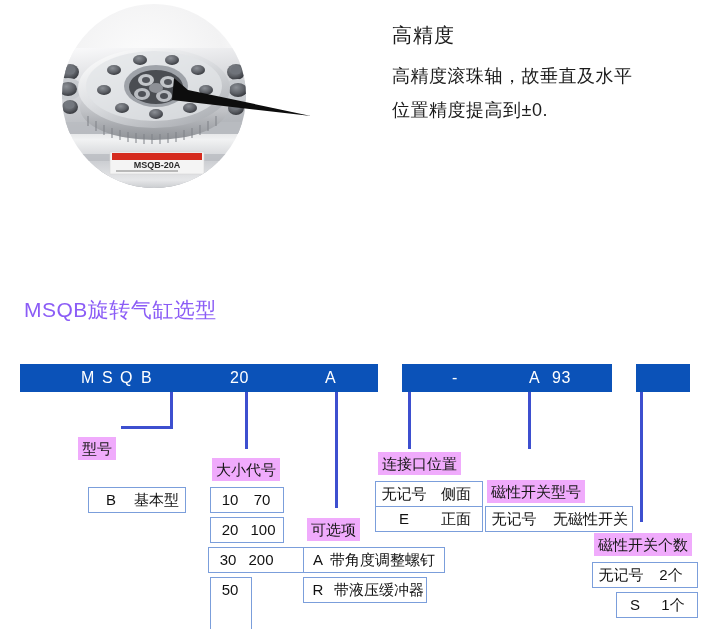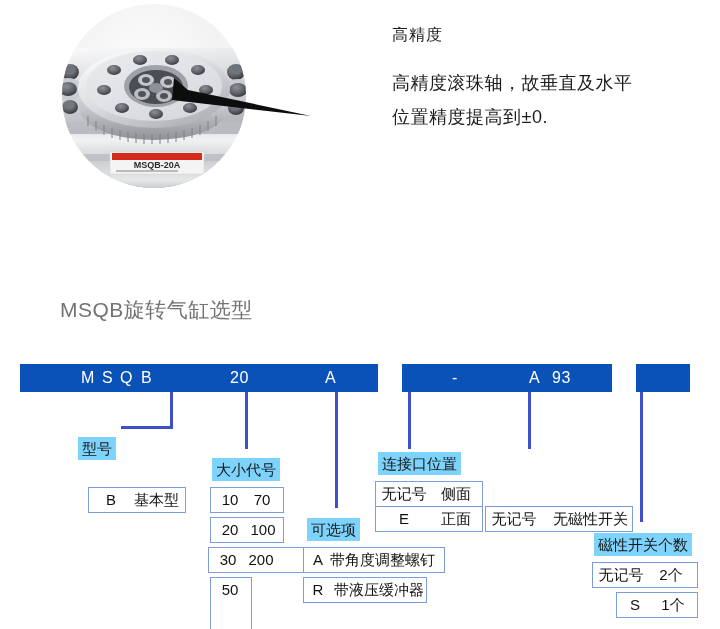--- a/index.html
+++ b/index.html
@@ -17,30 +17,30 @@
     position:absolute;left:22px;top:4px;width:290px;height:200px;
   }
   .photo svg{display:block;}
 
   
   .desc{
     position:absolute;left:392px;top:22px;width:320px;
     color:#1b1b1b;
   }
   .desc .h{
-    font-size:16px;line-height:26px;letter-spacing:1px;margin-bottom:18px;
+    font-size:20px;line-height:26px;letter-spacing:1px;margin-bottom:11px;
   }
   .desc .l{
     font-size:18px;line-height:34px;letter-spacing:0.5px;white-space:nowrap;
   }
 
   
   .sec-title{
     position:absolute;left:24px;top:296px;
-    font-size:21px;color:#737373;letter-spacing:0.5px;margin-left:36px;
+    font-size:21px;color:#8b5cf6;letter-spacing:0.5px;
   }
 
   
   .codebar{
     position:absolute;left:20px;top:364px;width:670px;height:28px;
     background:#0b52b8;
   }
   .codebar .ch{
     position:absolute;top:4px;color:#ffffff;font-size:16px;line-height:20px;
     letter-spacing:0.5px;white-space:nowrap;
@@ -48,21 +48,21 @@
   .codebar .blank{
     position:absolute;top:0px;height:28px;background:#ffffff;
   }
 
   
   .vline{position:absolute;width:3px;background:#3d4fcf;}
   .hline{position:absolute;height:3px;background:#3d4fcf;}
 
   
   .chip{
-    position:absolute;background:#7dd3fc;color:#161616;
+    position:absolute;background:#f0abfc;color:#161616;
     font-size:15px;line-height:21px;padding:1px 4px;white-space:nowrap;
   }
 
   
   .obox{
     position:absolute;border:1px solid #7b9edb;background:#ffffff;
     color:#111111;font-size:15px;line-height:20px;height:20px;
     box-sizing:content-box;white-space:nowrap;
   }
   .obox .a{position:absolute;left:0;top:0;text-align:center;}
@@ -281,20 +281,21 @@
   <div class="chip" style="left:378px;top:452px">连接口位置</div>
   <div class="obox" style="left:375px;top:481px;width:106px;padding:2px 0">
     <span class="a" style="left:4px;top:2px;width:48px">无记号</span>
     <span class="b" style="left:58px;top:2px;width:44px">侧面</span>
   </div>
   <div class="obox" style="left:375px;top:506px;width:106px;padding:2px 0">
     <span class="a" style="left:4px;top:2px;width:48px">E</span>
     <span class="b" style="left:58px;top:2px;width:44px">正面</span>
   </div>
 
+  <div class="chip" style="left:487px;top:480px">磁性开关型号</div>
   <div class="obox" style="left:485px;top:506px;width:146px;padding:2px 0">
     <span class="a" style="left:4px;top:2px;width:48px">无记号</span>
     <span class="b" style="left:56px;top:2px;width:86px;text-align:right">无磁性开关</span>
   </div>
 
   <div class="chip" style="left:594px;top:533px">磁性开关个数</div>
   <div class="obox" style="left:592px;top:562px;width:104px;padding:2px 0">
     <span class="a" style="left:4px;top:2px;width:48px">无记号</span>
     <span class="b" style="left:56px;top:2px;width:44px">2个</span>
   </div>

